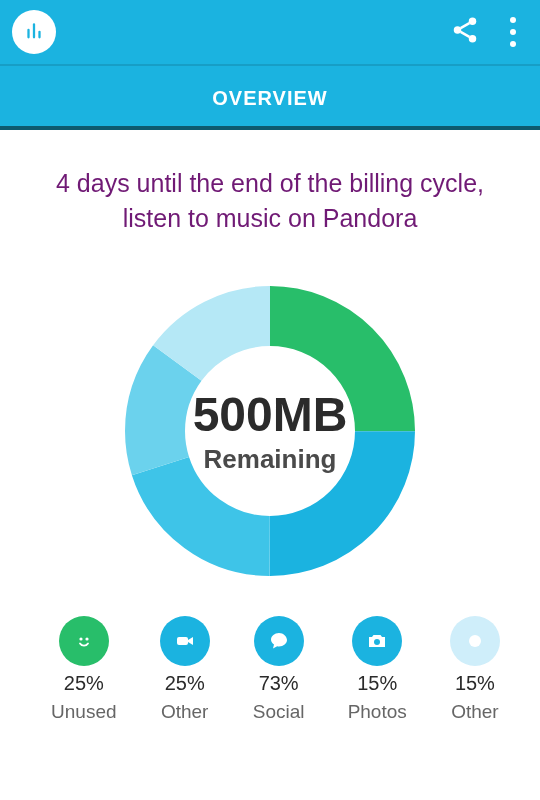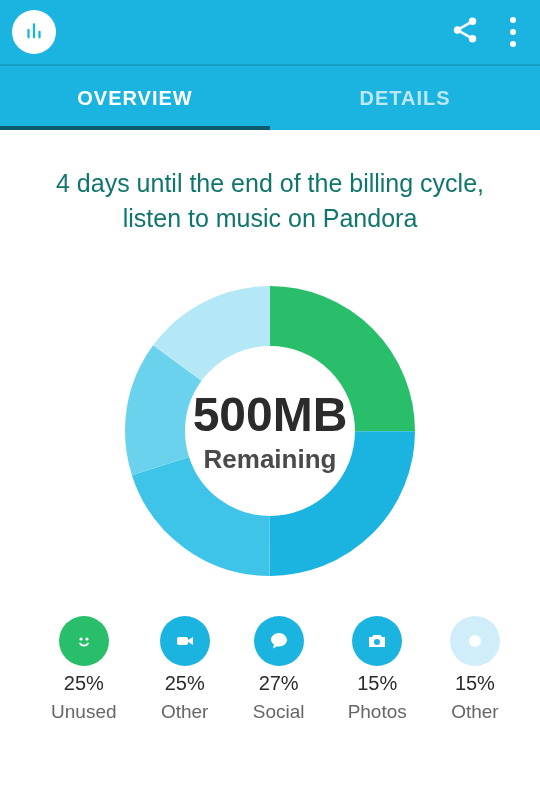--- a/index.html
+++ b/index.html
@@ -55,21 +55,21 @@
     flex:1;
     background:#fff;
     padding: 36px 24px 20px 24px;
     display:flex;
     flex-direction:column;
     align-items:center;
   }
   .message {
     text-align:center;
     font-size: 25px;
-    color: #0f766e;
+    color: #701a75;
     line-height: 1.4;
     max-width: 480px;
   }
 
   .donut-wrap {
     margin-top: 40px;
     width: 310px;
     height: 310px;
     position:relative;
   }
@@ -144,23 +144,20 @@
           <div class="more-dot"></div>
           <div class="more-dot"></div>
       </div>
     </div>
   </div>
 
   <div class="tabs">
     <div class="tab active">
         <span>OVERVIEW</span>
       </div>
-    <div class="tab">
-        <span>DETAILS</span>
-      </div>
   </div>
 
   <div class="content">
     <div class="message">4 days until the end of the billing cycle, listen to music on Pandora</div>
 
     <div class="donut-wrap">
       <svg viewBox="0 0 310 310">
 
         <g transform="rotate(-90 155 155)">
 
@@ -208,21 +205,21 @@
         <div class="legend-pct">25%</div>
         <div class="legend-label">Other</div>
       </div>
 
       <div class="legend-item">
         <div class="legend-badge" style="background:#1bb3e0">
           <svg viewBox="0 0 24 24">
               <path d="M12 4c-4.4 0-8 3-8 6.5 0 2 1.2 3.8 3 5l-1 4 4.2-2.2c.6.1 1.2.2 1.8.2 4.4 0 8-3 8-6.5S16.4 4 12 4z" fill="#fff"></path>
             </svg>
         </div>
-        <div class="legend-pct">27%</div>
+        <div class="legend-pct">73%</div>
         <div class="legend-label">Social</div>
       </div>
 
       <div class="legend-item">
         <div class="legend-badge" style="background:#1bb3e0">
           <svg viewBox="0 0 24 24">
               <path d="M4 8h3l1.5-2h7L17 8h3v10H4z" fill="#fff"></path>
               <circle cx="12" cy="13" r="3" fill="#1bb3e0"></circle>
             </svg>
         </div>

